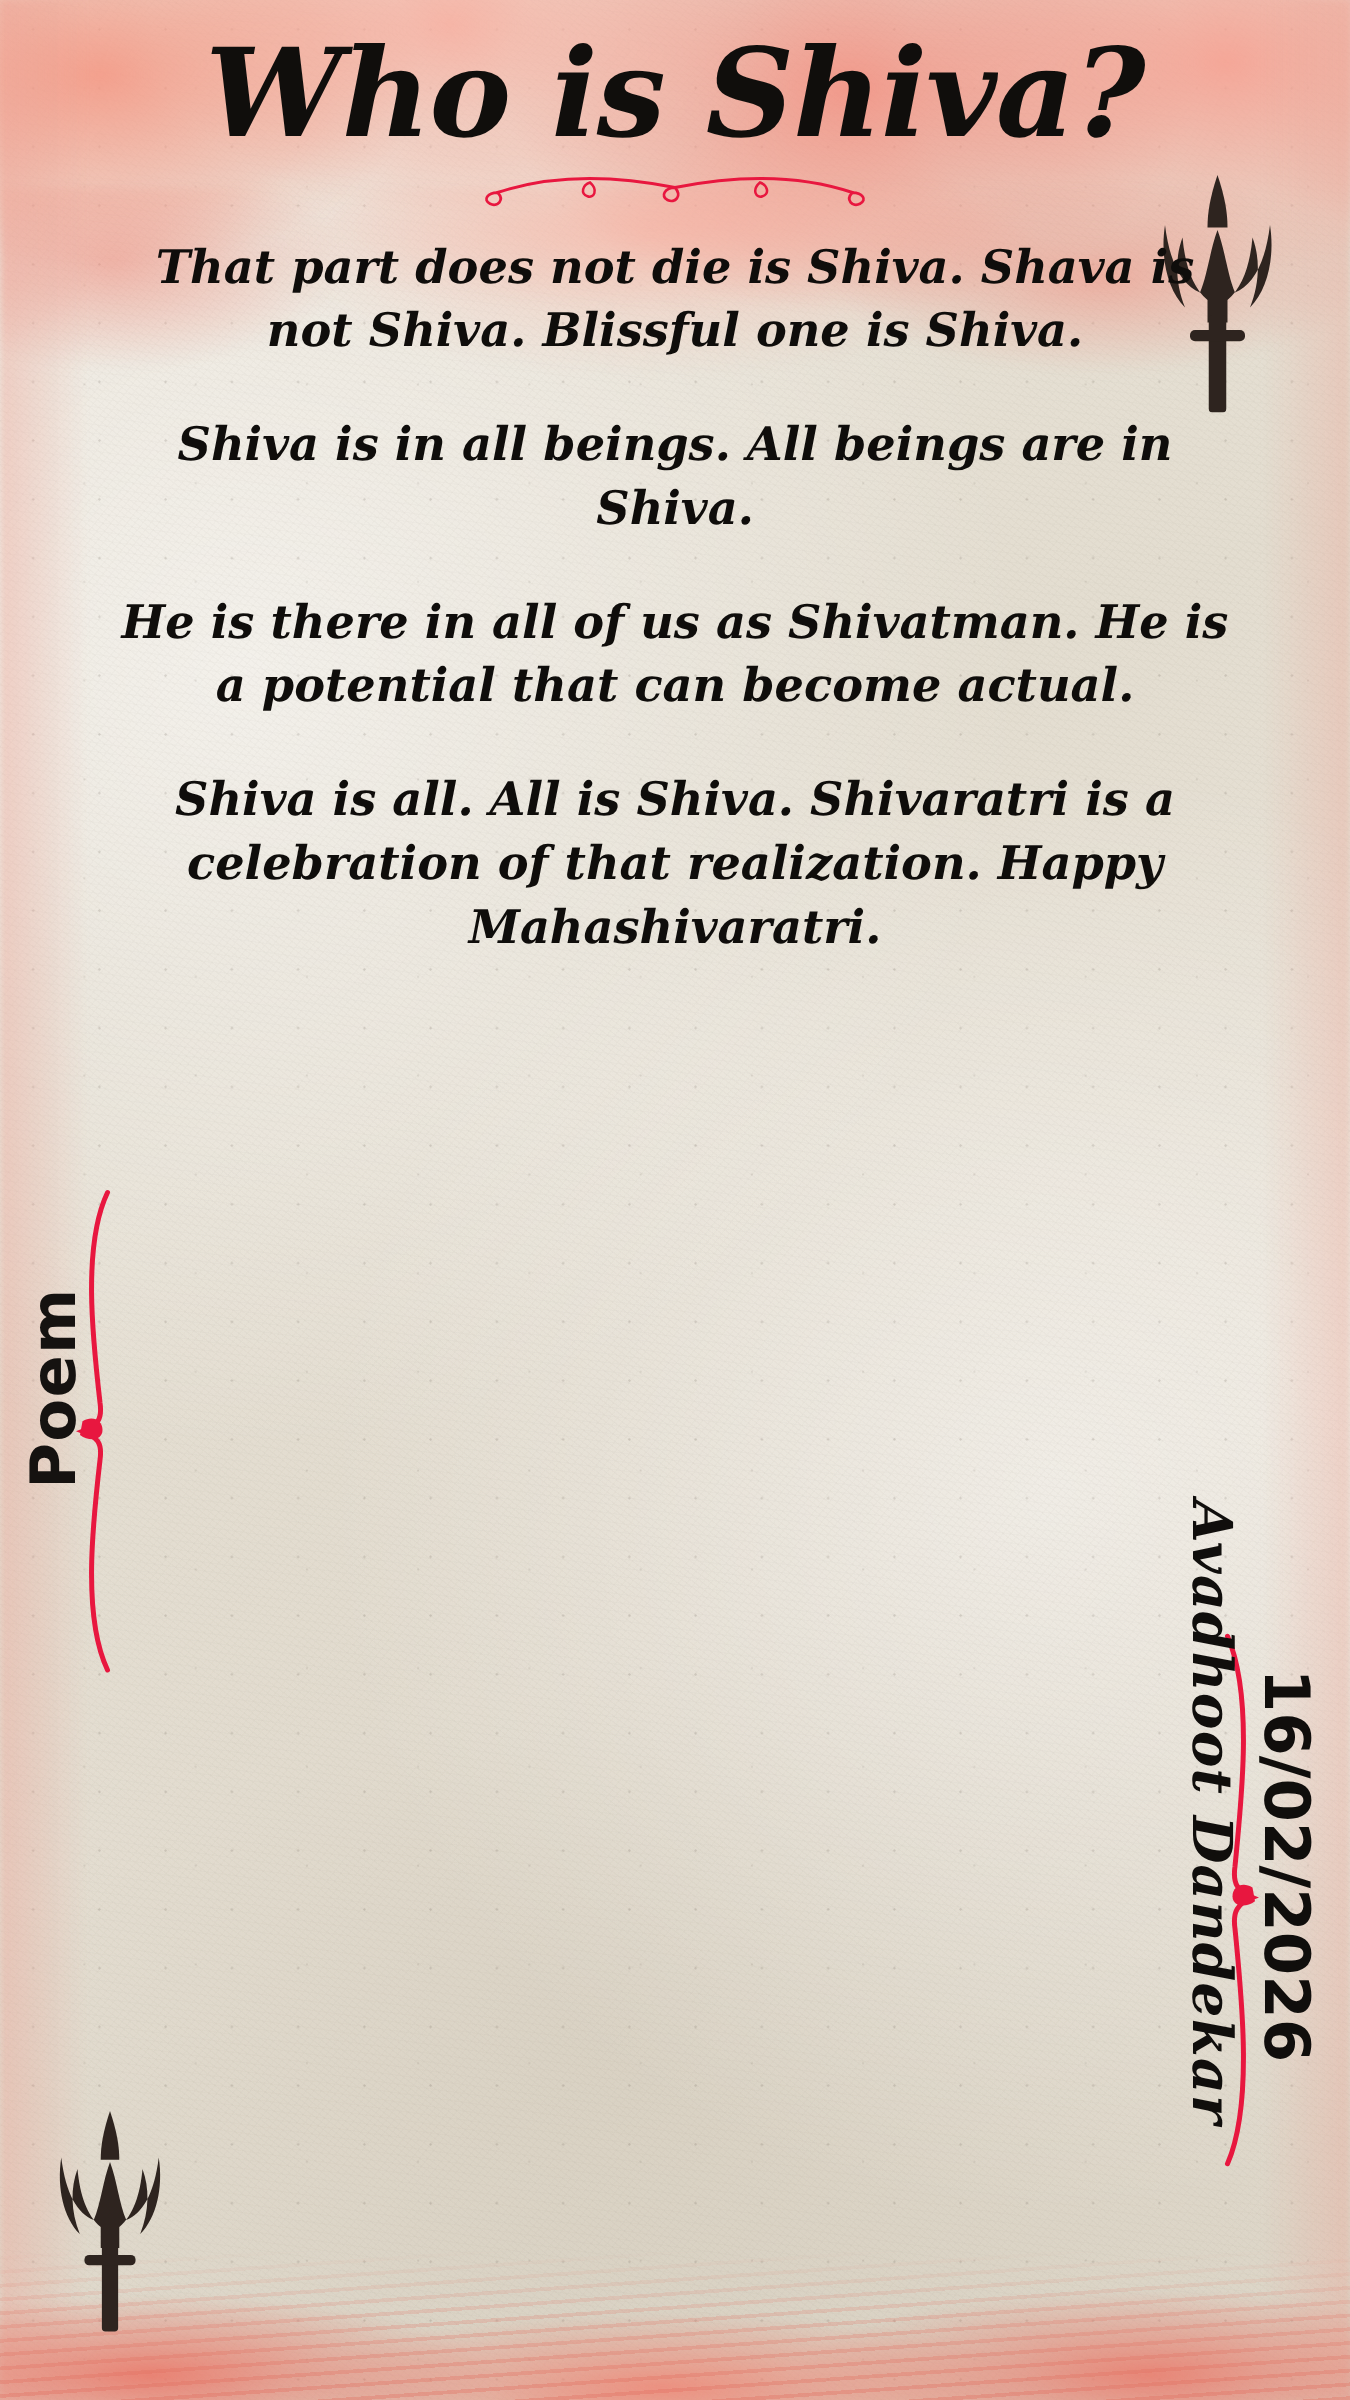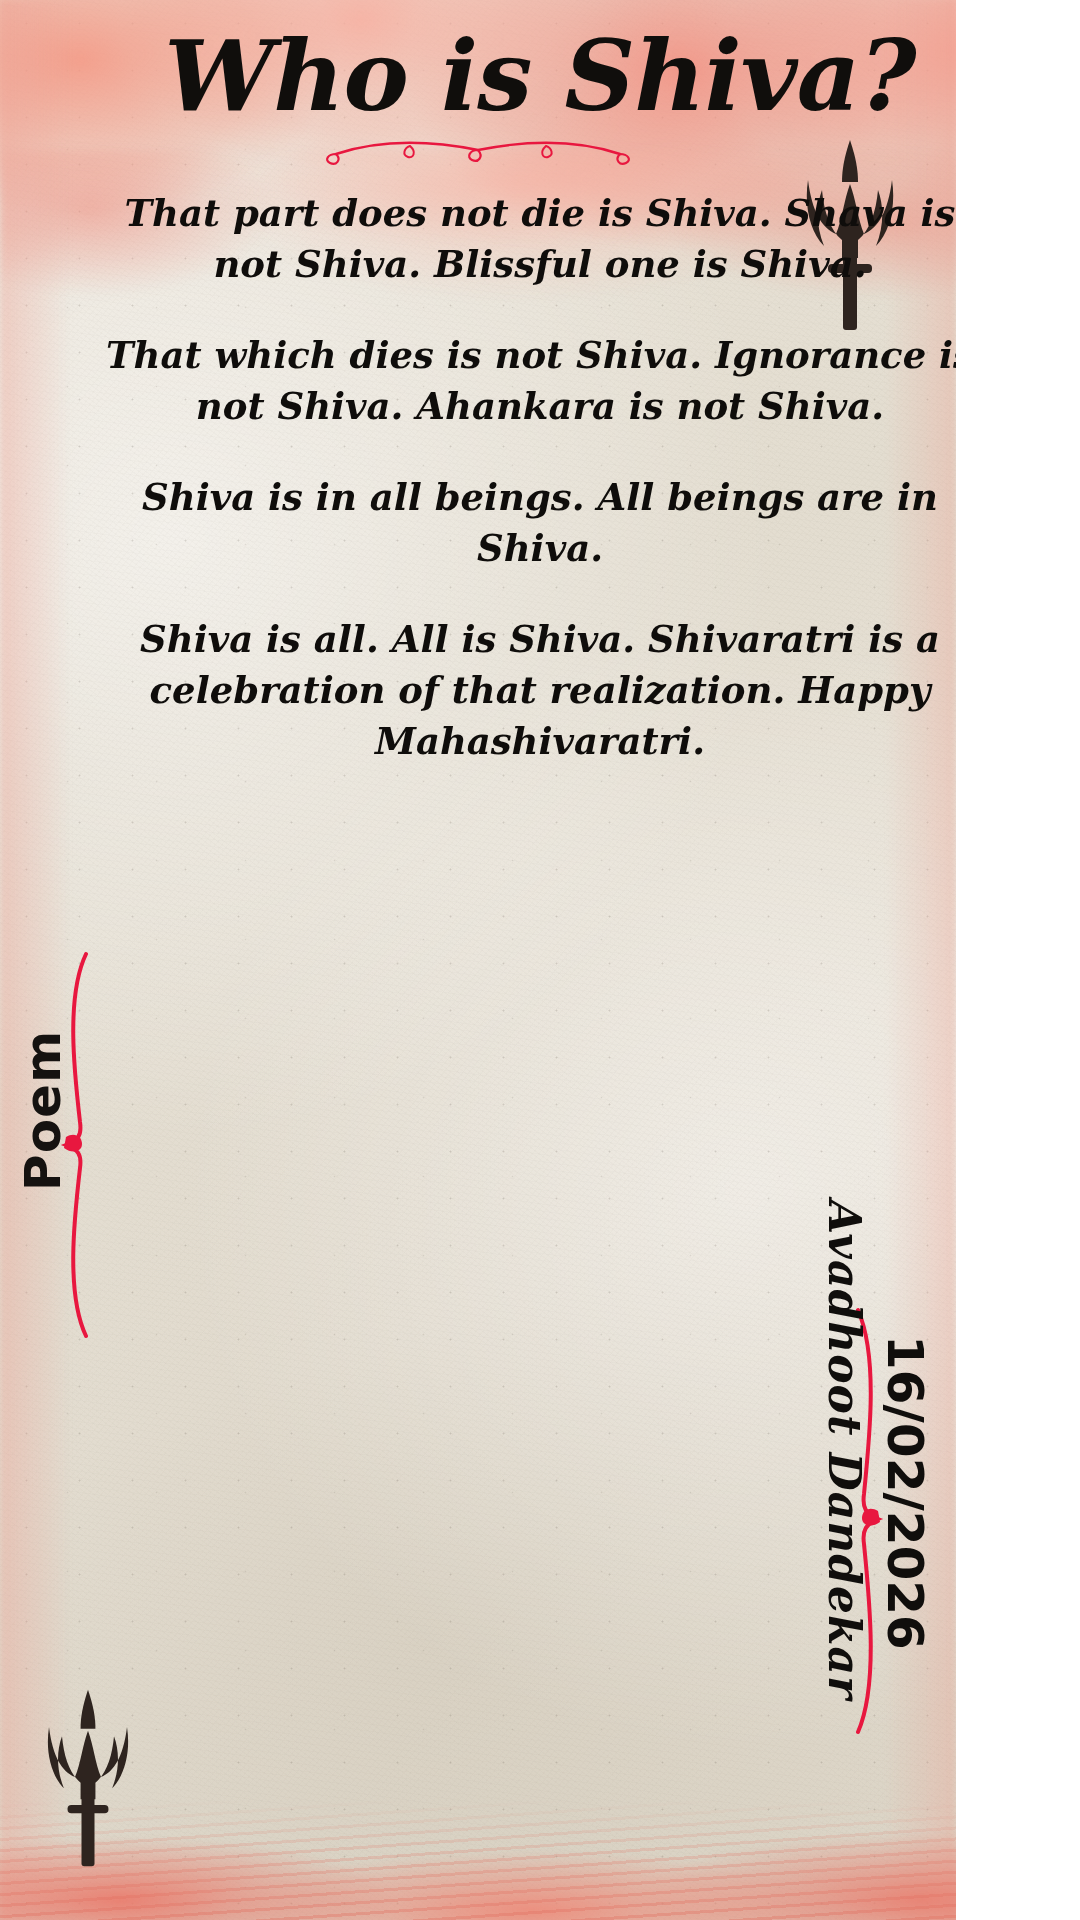--- a/index.html
+++ b/index.html
@@ -2,21 +2,21 @@
 <html><head>
 <meta charset="utf-8">
 <style>
   html, body {
     margin: 0;
     padding: 0;
     background: #ffffff;
   }
   #poster {
     position: relative;
-    width: 956px;
+    width: 1080px;
     height: 1920px;
     overflow: hidden;
     background: #15803d;
     font-family: "Liberation Serif", serif;
   }
 
   
   .paper-base {
     position: absolute;
     inset: 0;
@@ -252,22 +252,22 @@
         <path d="M56 0 C 50 18, 48 30, 48 42 L 64 42 C 64 30, 62 18, 56 0 Z"></path>
         <path d="M14 40 C 10 66, 16 92, 30 106 C 22 86, 22 66, 28 50 C 30 72, 36 90, 48 100 L 48 118 L 64 118 L 64 100 C 76 90, 82 72, 84 50 C 90 66, 90 86, 82 106 C 96 92, 102 66, 98 40 C 94 72, 84 88, 70 94 C 64 80, 62 60, 56 44 C 50 60, 48 80, 42 94 C 28 88, 18 72, 14 40 Z"></path>
         <rect x="49" y="112" width="14" height="78" rx="3"></rect>
         <rect x="34" y="124" width="44" height="9" rx="4"></rect>
       </g>
     </svg>
   </div>
 
   <div class="poem">
     <div class="stanza">That part does not die is Shiva. Shava is not Shiva. Blissful one is Shiva.</div>
-    <div class="stanza">That which dies is not Shiva. Ignorance is not Shiva. Ahankara is not Shiva.</div>
     <div class="stanza">Shiva is in all beings. All beings are in Shiva.</div>
+    <div class="stanza">He is there in all of us as Shivatman. He is a potential that can become actual.</div>
     <div class="stanza">Shiva is all. All is Shiva. Shivaratri is a celebration of that realization. Happy Mahashivaratri.</div>
   </div>
 
   <div class="trident-bottom">
     <svg width="104" height="180" viewBox="0 0 112 190">
       <g fill="#2e241f">
         <path d="M56 0 C 50 18, 48 30, 48 42 L 64 42 C 64 30, 62 18, 56 0 Z"></path>
         <path d="M14 40 C 10 66, 16 92, 30 106 C 22 86, 22 66, 28 50 C 30 72, 36 90, 48 100 L 48 118 L 64 118 L 64 100 C 76 90, 82 72, 84 50 C 90 66, 90 86, 82 106 C 96 92, 102 66, 98 40 C 94 72, 84 88, 70 94 C 64 80, 62 60, 56 44 C 50 60, 48 80, 42 94 C 28 88, 18 72, 14 40 Z"></path>
         <rect x="49" y="112" width="14" height="78" rx="3"></rect>
         <rect x="34" y="124" width="44" height="9" rx="4"></rect>

